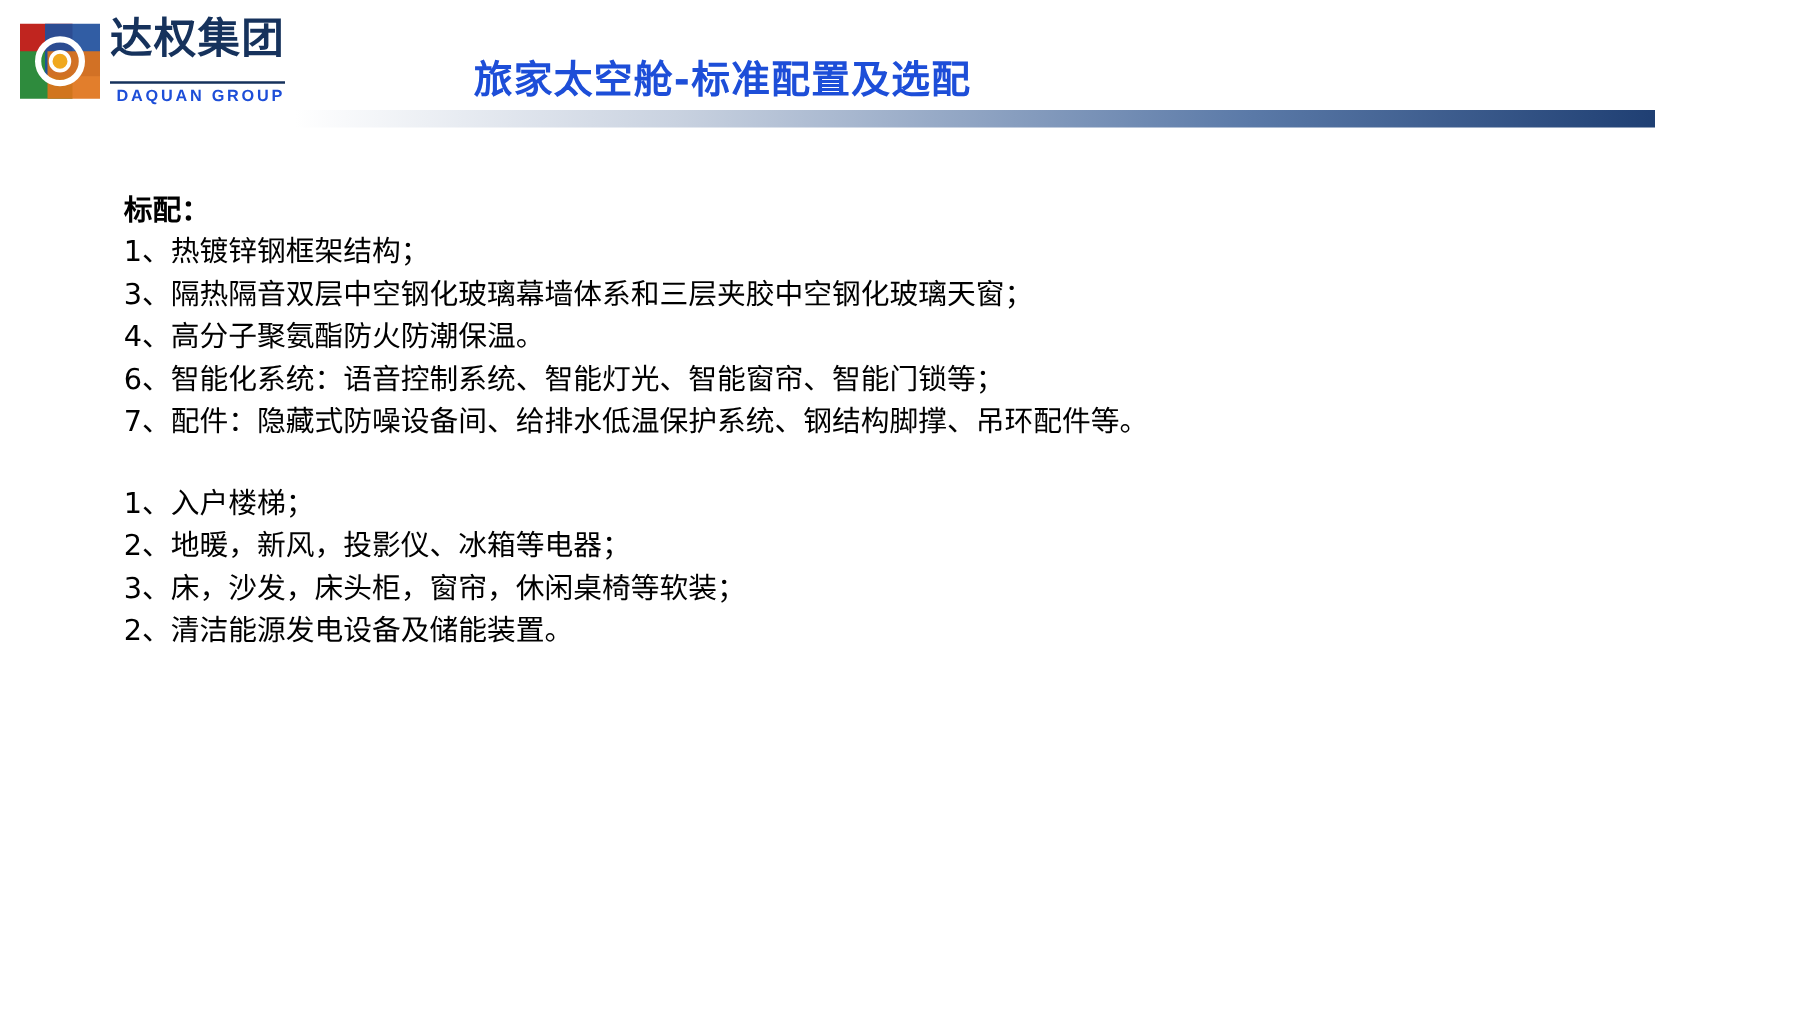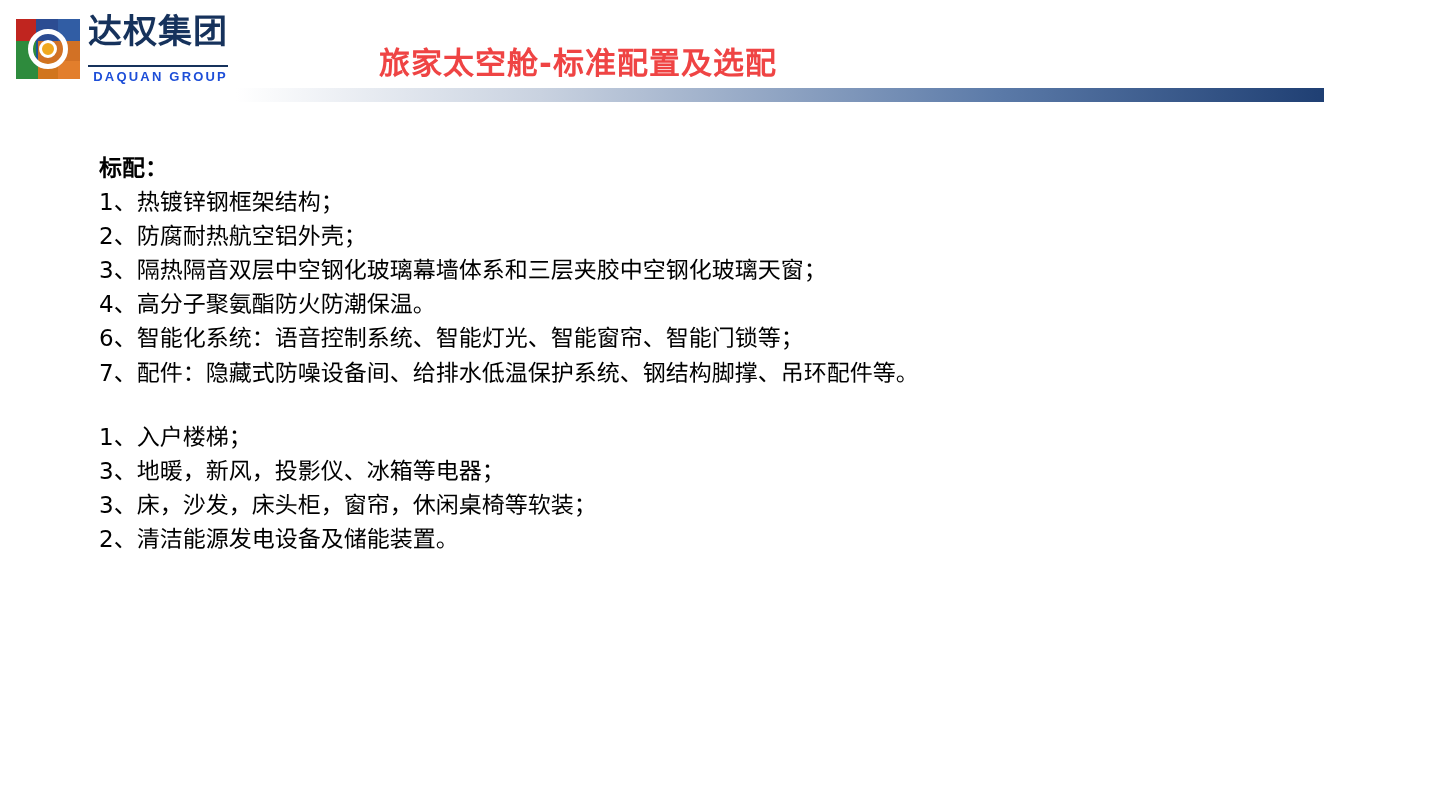--- a/index.html
+++ b/index.html
@@ -119,21 +119,21 @@
   }
 
   .slide-title {
     position: absolute;
     left: 0;
     top: 38px;
     width: 1156px;
     text-align: center;
     font-size: 31px;
     font-weight: bold;
-    color: #ef4444;
+    color: #1d4ed8;
     letter-spacing: 1px;
     font-family: "DejaVu Sans", "Liberation Sans", sans-serif;
   }
 
   .header-bar {
     position: absolute;
     left: 236px;
     top: 88px;
     width: 1088px;
     height: 14px;
@@ -190,26 +190,25 @@
 
   <div class="slide-title">旅家太空舱-标准配置及选配</div>
 
   <div class="header-bar"></div>
 </div>
 
 <div class="content">
 
   <div class="section-heading">标配：</div>
   <div class="line">1、热镀锌钢框架结构；</div>
-  <div class="line">2、防腐耐热航空铝外壳；</div>
   <div class="line">3、隔热隔音双层中空钢化玻璃幕墙体系和三层夹胶中空钢化玻璃天窗；</div>
   <div class="line">4、高分子聚氨酯防火防潮保温。</div>
   <div class="line">6、智能化系统：语音控制系统、智能灯光、智能窗帘、智能门锁等；</div>
   <div class="line">7、配件：隐藏式防噪设备间、给排水低温保护系统、钢结构脚撑、吊环配件等。</div>
 
   <div class="spacer"></div>
 
   <div class="line">1、入户楼梯；</div>
-  <div class="line">3、地暖，新风，投影仪、冰箱等电器；</div>
+  <div class="line">2、地暖，新风，投影仪、冰箱等电器；</div>
   <div class="line">3、床，沙发，床头柜，窗帘，休闲桌椅等软装；</div>
   <div class="line">2、清洁能源发电设备及储能装置。</div>
 
 </div>
 
 </body></html>

